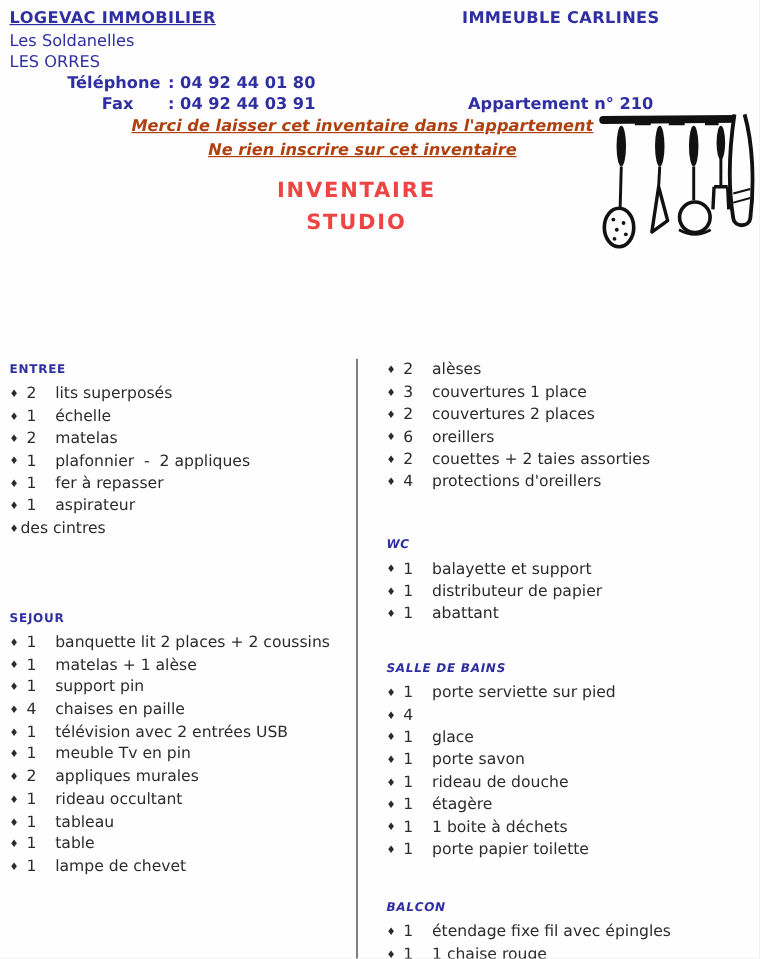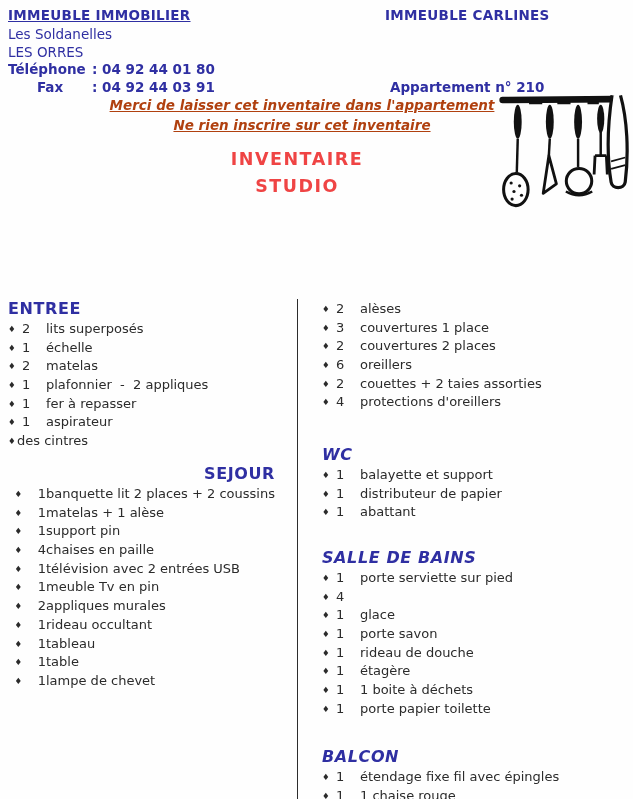--- a/index.html
+++ b/index.html
@@ -14,21 +14,21 @@
   }
   
   .hdr-text{position:absolute;white-space:pre;font-size:13.5px;color:#2f2fa2;}
   .company{left:8px;top:7px;font-weight:bold;text-decoration:underline;letter-spacing:.3px;}
   .building{left:385px;top:7px;font-weight:bold;letter-spacing:.3px;}
   .residence{left:8px;top:26px;}
   .city{left:8px;top:44px;}
   .apartment{left:390px;top:42px;font-weight:bold;margin-top:37px;}
   .phone-row{left:8px;top:61px;font-weight:bold;}
   .fax-row{left:8px;top:79px;font-weight:bold;text-align:center;}
-  .tel-label{display:inline-block;width:84px;}
+  .tel-label{display:inline-block;width:84px;margin-left:48px;}
   
   .notice{
     position:absolute;left:0;top:95px;width:604px;
     text-align:center;font-size:13.5px;font-weight:bold;font-style:italic;
     color:#b0400f;line-height:20px;
   }
   .notice span{text-decoration:underline;display:block;}
   
   .doc-title{
     position:absolute;left:0;top:146px;width:594px;
@@ -37,36 +37,36 @@
   }
   
   .utensils{position:absolute;left:497px;top:87px;}
   
   .divider{
     position:absolute;left:297px;top:299px;width:0;height:500px;
     border-left:1.6px solid #2c2c2c;
   }
   .section{position:absolute;}
   .sec-title{
-    font-weight:bold;color:#2f2fa2;font-size:16px;
+    font-weight:bold;color:#2f2fa2;font-size:10px;
     letter-spacing:.6px;height:20px;line-height:18px;
   }
   .col-right .sec-title{font-style:italic;}
   .item{display:flex;align-items:baseline;height:18.7px;font-size:13px;line-height:18.7px;color:#2b2b2b;}
   .bullet{width:14px;font-size:8.5px;align-self:center;}
   .item.noqty .bullet{width:9px;}
   .qty{width:24px;}
   .label{white-space:pre;}
 </style>
 </head>
 <body>
 
 <div id="page">
 
-  <div class="hdr-text company">IMMEUBLE IMMOBILIER</div>
+  <div class="hdr-text company">LOGEVAC IMMOBILIER</div>
   <div class="hdr-text building">IMMEUBLE CARLINES</div>
   <div class="hdr-text residence">Les Soldanelles</div>
   <div class="hdr-text city">LES ORRES</div>
   <div class="hdr-text apartment">Appartement n° 210</div>
   <div class="hdr-text phone-row"><span class="tel-label">Téléphone</span><span>: 04 92 44 01 80</span></div>
   <div class="hdr-text fax-row"><span class="tel-label">Fax</span><span>: 04 92 44 03 91</span></div>
 
   <div class="notice">
     <span>Merci de laisser cet inventaire dans l'appartement</span>
     <span>Ne rien inscrire sur cet inventaire</span>
@@ -144,21 +144,21 @@
       <div class="item">
         <span class="bullet">♦</span>
         <span class="qty">1</span>
         <span class="label">aspirateur</span>
       </div>
       <div class="item noqty">
         <span class="bullet">♦</span>
         <span class="label">des cintres</span>
       </div>
     </div>
-    <div class="section col-left" style="left: 8px; top: 465px; text-align: right;">
+    <div class="section col-left" style="left: 8px; top: 507px;">
       <div class="sec-title">SEJOUR</div>
       <div class="item">
         <span class="bullet">♦</span>
         <span class="qty">1</span>
         <span class="label">banquette lit 2 places + 2 coussins</span>
       </div>
       <div class="item">
         <span class="bullet">♦</span>
         <span class="qty">1</span>
         <span class="label">matelas + 1 alèse</span>

